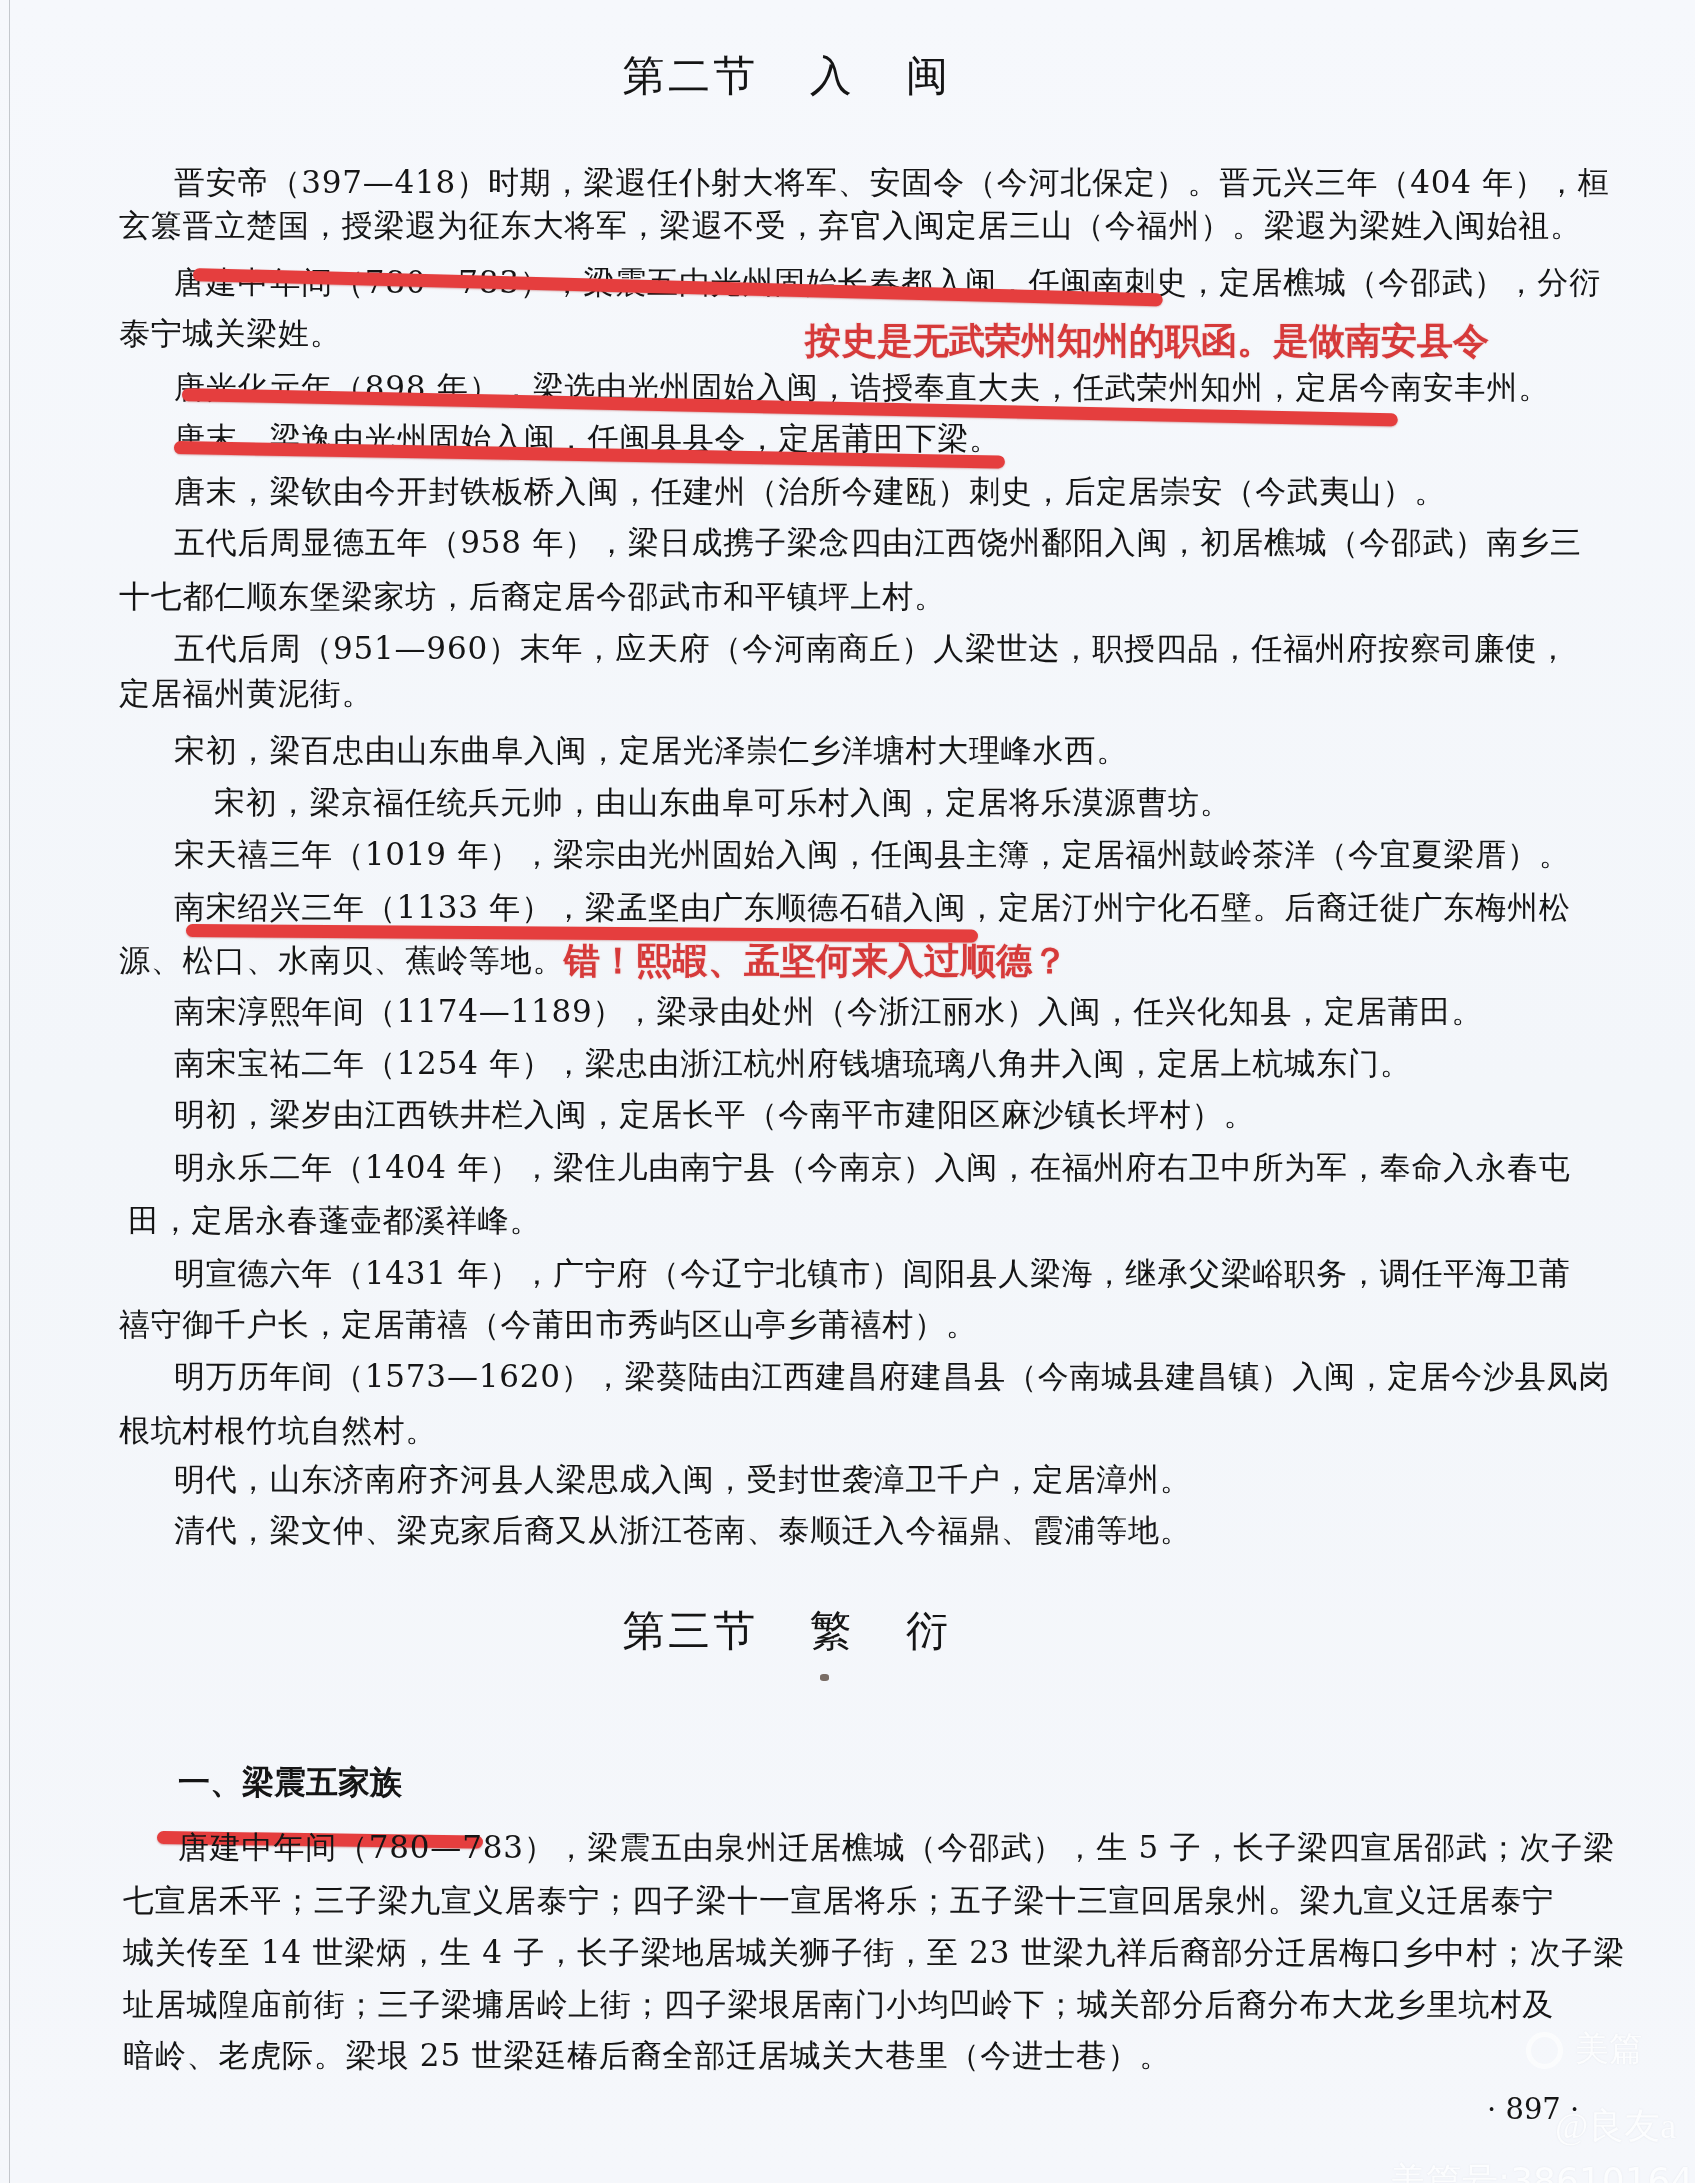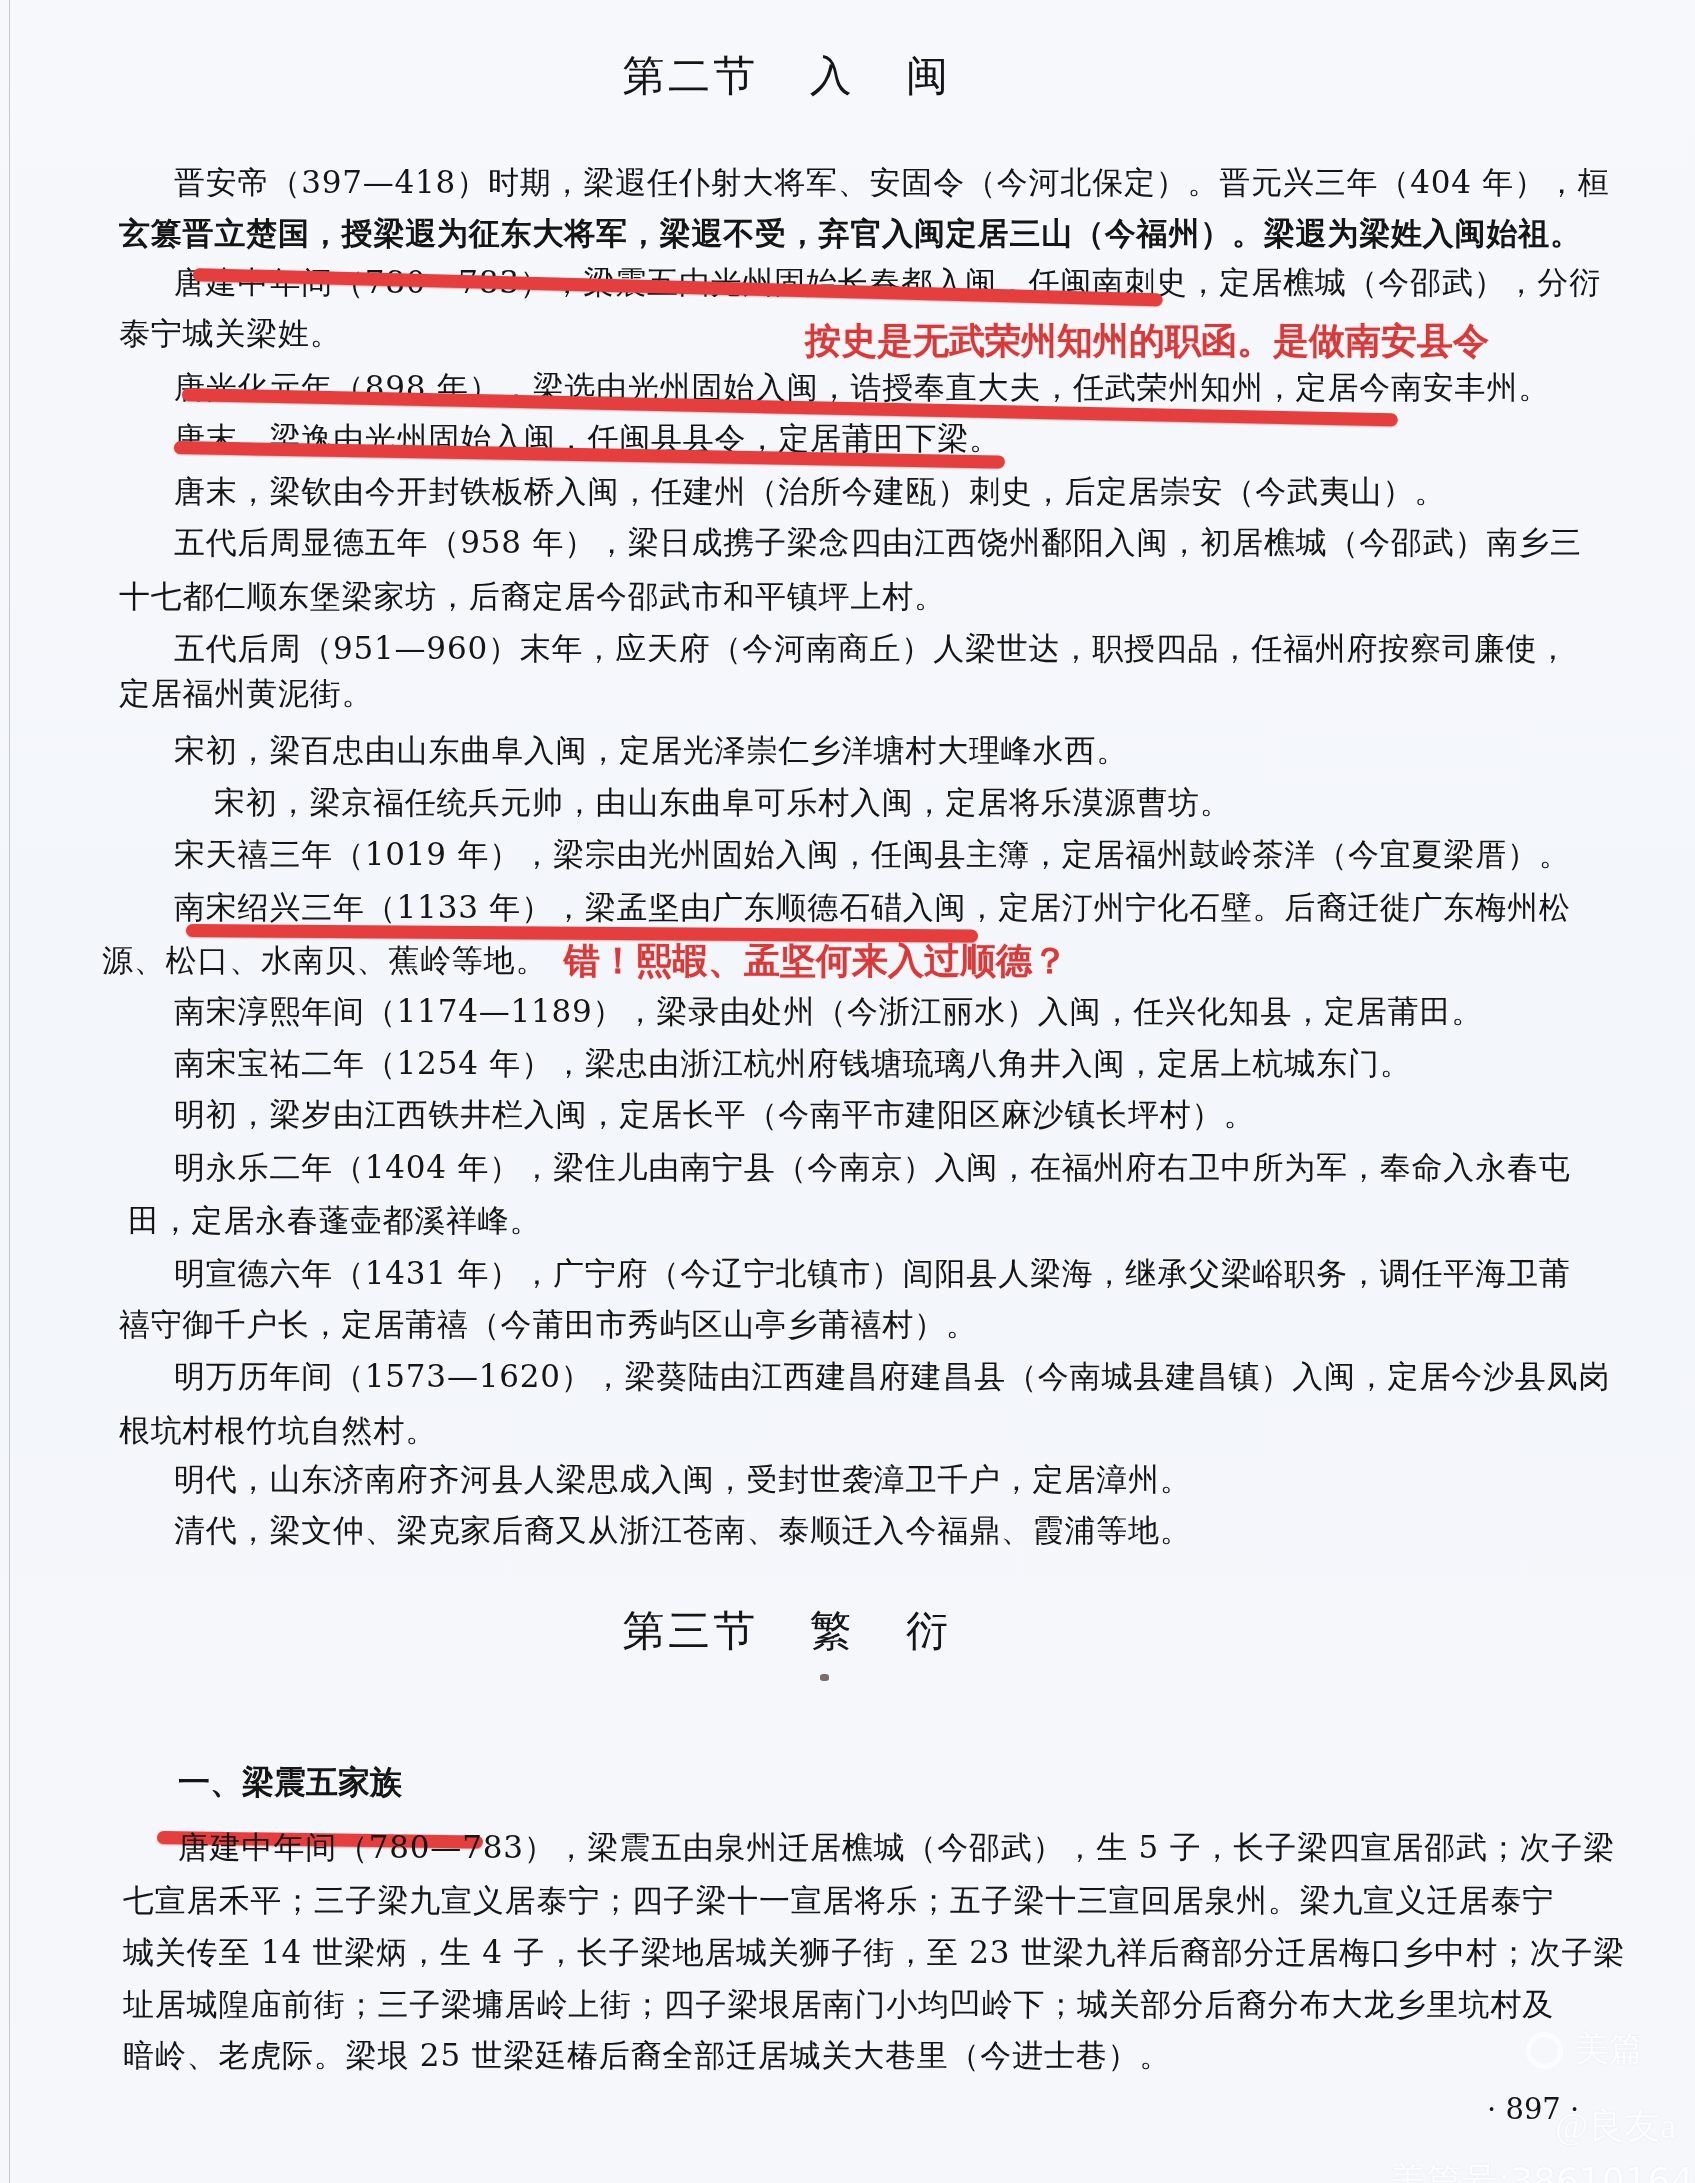--- a/index.html
+++ b/index.html
@@ -25,35 +25,35 @@
 
 <div class="page">
   <div class="edge"></div>
 
   <div class="title" style="top:49px;">
     <span>第二节</span><span class="gap"></span><span>入</span><span class="gap"></span><span>闽</span>
   </div>
 
   <div id="lines-container">
       <div class="ln" style="left: 174px; top: 161px;">晋安帝（397—418）时期，梁遐任仆射大将军、安固令（今河北保定）。晋元兴三年（404 年），桓</div>
-      <div class="ln" style="left: 119px; top: 212px; font-weight: bold;">玄篡晋立楚国，授梁遐为征东大将军，梁遐不受，弃官入闽定居三山（今福州）。梁遐为梁姓入闽始祖。</div>
+      <div class="ln" style="left: 119px; top: 204px;">玄篡晋立楚国，授梁遐为征东大将军，梁遐不受，弃官入闽定居三山（今福州）。梁遐为梁姓入闽始祖。</div>
       <div class="ln" style="left: 174px; top: 261px;">唐建中年间（780—783），梁震五由光州固始长春都入闽，任闽南刺史，定居樵城（今邵武），分衍</div>
       <div class="ln" style="left: 119px; top: 312px;">泰宁城关梁姓。</div>
       <div class="ln" style="left: 174px; top: 366px;">唐光化元年（898 年），梁选由光州固始入闽，诰授奉直大夫，任武荣州知州，定居今南安丰州。</div>
       <div class="ln" style="left: 174px; top: 417px;">唐末，梁逸由光州固始入闽，任闽县县令，定居莆田下梁。</div>
       <div class="ln" style="left: 174px; top: 470px;">唐末，梁钦由今开封铁板桥入闽，任建州（治所今建瓯）刺史，后定居崇安（今武夷山）。</div>
       <div class="ln" style="left: 174px; top: 521px;">五代后周显德五年（958 年），梁日成携子梁念四由江西饶州鄱阳入闽，初居樵城（今邵武）南乡三</div>
       <div class="ln" style="left: 119px; top: 575px;">十七都仁顺东堡梁家坊，后裔定居今邵武市和平镇坪上村。</div>
       <div class="ln" style="left: 174px; top: 627px;">五代后周（951—960）末年，应天府（今河南商丘）人梁世达，职授四品，任福州府按察司廉使，</div>
       <div class="ln" style="left: 119px; top: 672px;">定居福州黄泥街。</div>
       <div class="ln" style="left: 174px; top: 729px;">宋初，梁百忠由山东曲阜入闽，定居光泽崇仁乡洋塘村大理峰水西。</div>
       <div class="ln" style="left: 174px; top: 781px; margin-left: 40px;">宋初，梁京福任统兵元帅，由山东曲阜可乐村入闽，定居将乐漠源曹坊。</div>
       <div class="ln" style="left: 174px; top: 833px;">宋天禧三年（1019 年），梁宗由光州固始入闽，任闽县主簿，定居福州鼓岭茶洋（今宜夏梁厝）。</div>
       <div class="ln" style="left: 174px; top: 886px;">南宋绍兴三年（1133 年），梁孟坚由广东顺德石碏入闽，定居汀州宁化石壁。后裔迁徙广东梅州松</div>
-      <div class="ln" style="left: 102px; top: 939px;">源、松口、水南贝、蕉岭等地。</div>
+      <div class="ln" style="left: 119px; top: 939px;">源、松口、水南贝、蕉岭等地。</div>
       <div class="ln" style="left: 174px; top: 990px;">南宋淳熙年间（1174—1189），梁录由处州（今浙江丽水）入闽，任兴化知县，定居莆田。</div>
       <div class="ln" style="left: 174px; top: 1042px;">南宋宝祐二年（1254 年），梁忠由浙江杭州府钱塘琉璃八角井入闽，定居上杭城东门。</div>
       <div class="ln" style="left: 174px; top: 1093px;">明初，梁岁由江西铁井栏入闽，定居长平（今南平市建阳区麻沙镇长坪村）。</div>
       <div class="ln" style="left: 174px; top: 1146px;">明永乐二年（1404 年），梁住儿由南宁县（今南京）入闽，在福州府右卫中所为军，奉命入永春屯</div>
       <div class="ln" style="left: 128px; top: 1199px;">田，定居永春蓬壶都溪祥峰。</div>
       <div class="ln" style="left: 174px; top: 1252px;">明宣德六年（1431 年），广宁府（今辽宁北镇市）闾阳县人梁海，继承父梁峪职务，调任平海卫莆</div>
       <div class="ln" style="left: 119px; top: 1303px;">禧守御千户长，定居莆禧（今莆田市秀屿区山亭乡莆禧村）。</div>
       <div class="ln" style="left: 174px; top: 1355px;">明万历年间（1573—1620），梁葵陆由江西建昌府建昌县（今南城县建昌镇）入闽，定居今沙县凤岗</div>
       <div class="ln" style="left: 119px; top: 1409px;">根坑村根竹坑自然村。</div>
       <div class="ln" style="left: 174px; top: 1458px;">明代，山东济南府齐河县人梁思成入闽，受封世袭漳卫千户，定居漳州。</div>

